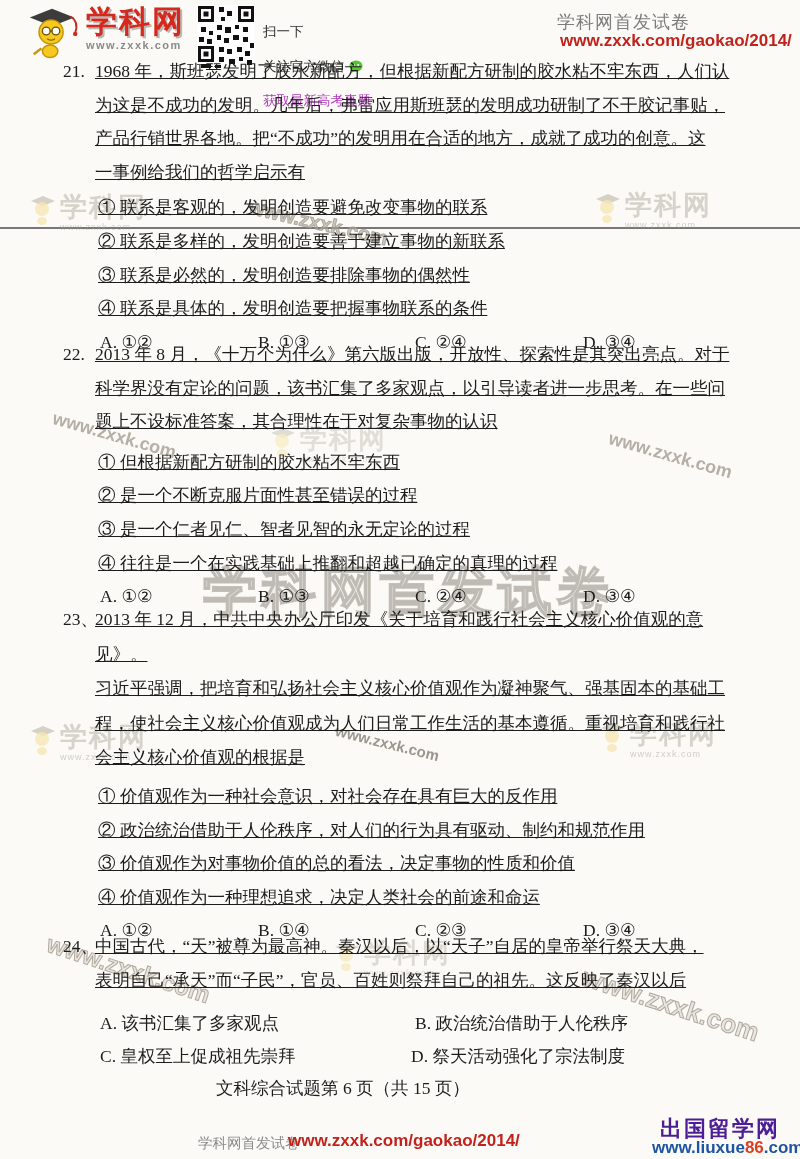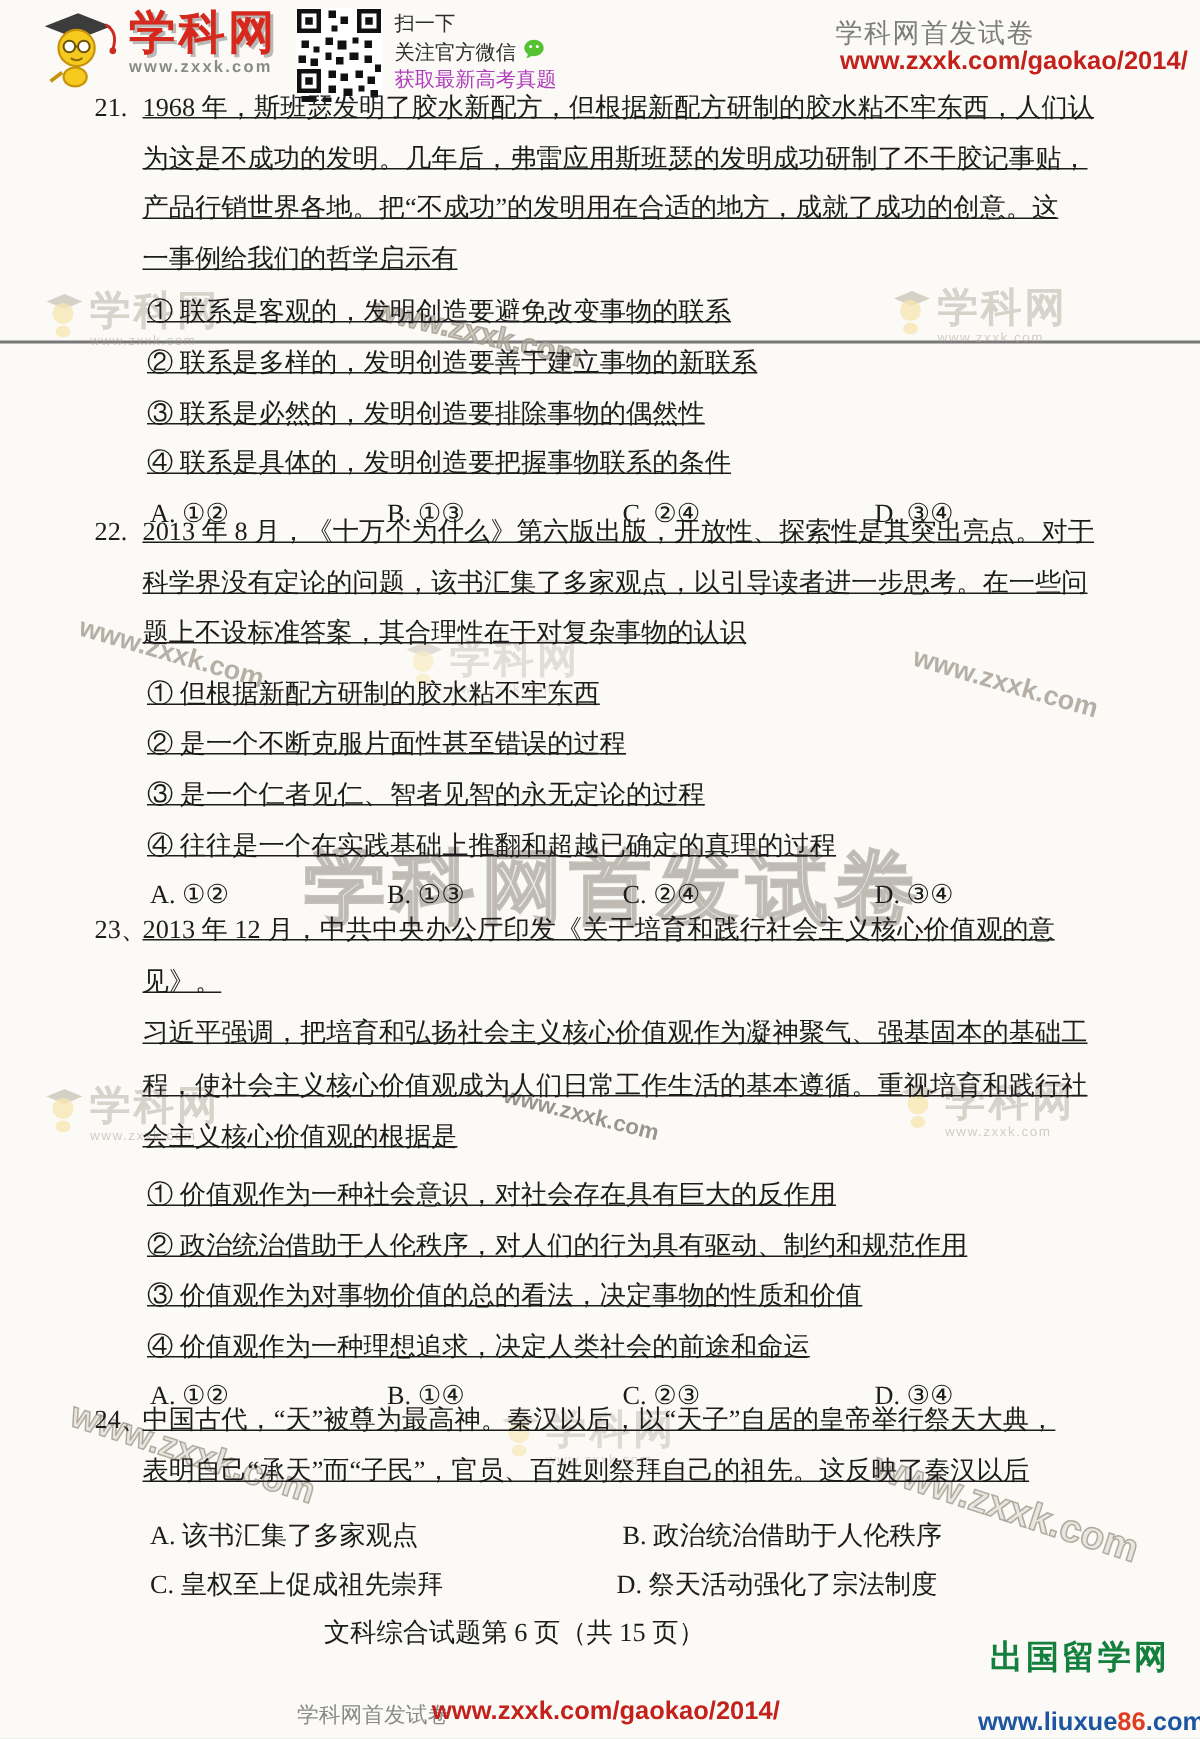--- a/index.html
+++ b/index.html
@@ -22,21 +22,21 @@
   .logo-url {
     font-family:"Liberation Sans","DejaVu Sans",sans-serif;
     font-size:11px; font-weight:bold; color:#8a8a8a; letter-spacing:1.5px; margin-top:-2px;
   }
   .qr { position:absolute; left:197px; top:5px; width:58px; height:64px; }
   .qr-captions {
     position:absolute; left:263px; top:7px;
     font-family:"Liberation Sans","DejaVu Sans",sans-serif;
     font-size:13.5px; line-height:18.5px; color:#2d2d2d;
   }
-  .qr-cap-row { display:flex; align-items:flex-start; }
+  .qr-cap-row { display:flex; align-items:center;margin-top:16px; }
   .wechat-icon { display:inline-block; width:14px; height:13px; margin-left:5px; }
   .qr-cap-faint { color:#a21caf; opacity:.85; }
   .masthead-title { position:absolute; left:557px; top:10px; font-size:18px; color:#7d7d7d;
     font-family:"Liberation Sans","DejaVu Sans",sans-serif; letter-spacing:1px; }
   .masthead-url { position:absolute; left:560px; top:31px; font-size:17px; font-weight:bold;
     color:#c2221b; font-family:"Liberation Sans","DejaVu Sans",sans-serif; }
   
   .question { position:absolute; left:63px; width:690px; font-size:17.5px;text-decoration:underline; }
   .stem { padding-left:32px; text-indent:-32px; white-space:pre-line; line-height:33.6px; }
   .q23 .stem { line-height:34.6px; }
@@ -85,22 +85,22 @@
     color:rgba(178,172,162,.16); -webkit-text-stroke:1.5px rgba(152,146,136,.55);
   }
   .scan-line { position:absolute; left:0; top:227px; width:800px; height:2px;
     background:#565656; opacity:.8; }
   
   .page-info { position:absolute; left:216px; top:1076px; font-size:17.5px; }
   .footer-left-label { position:absolute; left:198px; top:1134px; font-size:14.5px; color:#8a8a8a;
     font-family:"Liberation Sans","DejaVu Sans",sans-serif; }
   .footer-left-url { position:absolute; left:288px; top:1131px; font-size:17px; font-weight:bold;
     color:#c2221b; font-family:"Liberation Sans","DejaVu Sans",sans-serif; }
-  .footer-right-site { position:absolute; left:660px; top:1090px; font-size:22px; font-weight:bold;
-    color:#15803d; letter-spacing:2px; font-family:"Liberation Sans","DejaVu Sans",sans-serif; }
+  .footer-right-site { position:absolute; left:660px; top:1114px; font-size:22px; font-weight:bold;
+    color:#4c1d95; letter-spacing:2px; font-family:"Liberation Sans","DejaVu Sans",sans-serif; }
   .footer-right-url { position:absolute; left:652px; top:1138px; font-size:17px; font-weight:bold;
     font-family:"Liberation Sans","DejaVu Sans",sans-serif; color:#1d55a0; }
   .footer-right-url .num { color:#e03c20; }
 </style>
 </head>
 <body>
 
 <div class="page">
 
   <div class="scan-line"></div>

